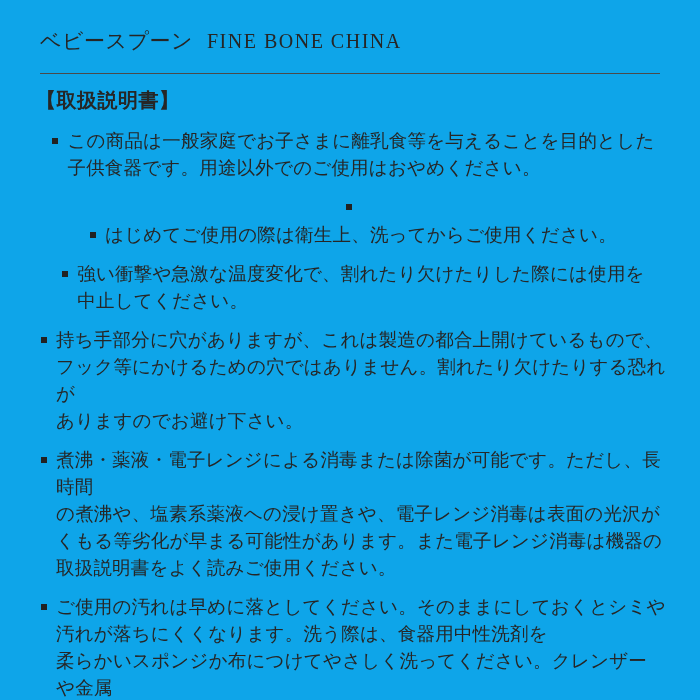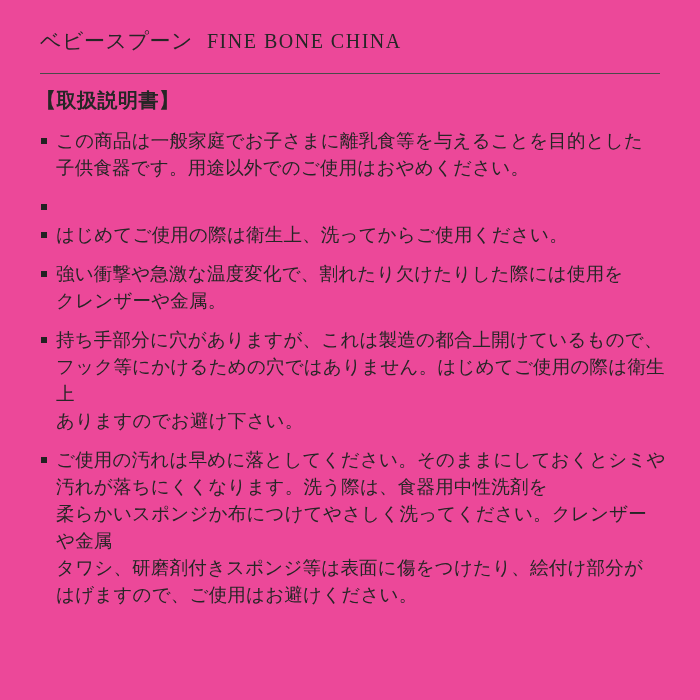--- a/index.html
+++ b/index.html
@@ -6,21 +6,21 @@
     margin: 0;
     padding: 0;
     background: #ffffff;
   }
   .page {
     position: relative;
     width: 700px;
     height: 700px;
     box-sizing: border-box;
     padding: 26px 34px 0 40px;
-    background: #ec4899;
+    background: #0ea5e9;
     color: #262626;
     font-family: "Liberation Serif", "DejaVu Serif", serif;
     overflow: hidden;
   }
   .title-row {
     margin: 0;
     font-size: 21px;
     font-weight: normal;
     line-height: 30px;
     white-space: nowrap;
@@ -50,20 +50,21 @@
     list-style: none;
     margin: 15px 0 0 0;
     padding: 0;
   }
   .instruction-list li {
     display: flex;
     align-items: flex-start;
     margin: 0 0 12px 0;
     font-size: 18.5px;
     line-height: 27px;
+    justify-content: center;
   }
   .bullet-square {
     flex: 0 0 auto;
     width: 6px;
     height: 6px;
     background: #222222;
     margin: 10px 9px 0 1px;
   }
   .instruction-text {
     white-space: pre-line;
@@ -92,27 +93,34 @@
     <li>
       <span class="bullet-square"></span>
     </li>
     <li>
       <span class="bullet-square"></span>
       <span class="instruction-text">はじめてご使用の際は衛生上、洗ってからご使用ください。</span>
     </li>
     <li>
       <span class="bullet-square"></span>
       <span class="instruction-text">強い衝撃や急激な温度変化で、割れたり欠けたりした際には使用を
-クレンザーや金属。</span>
+中止してください。</span>
     </li>
     <li>
       <span class="bullet-square"></span>
       <span class="instruction-text">持ち手部分に穴がありますが、これは製造の都合上開けているもので、
-フック等にかけるための穴ではありません。はじめてご使用の際は衛生上
+フック等にかけるための穴ではありません。割れたり欠けたりする恐れが
 ありますのでお避け下さい。</span>
+    </li>
+    <li>
+      <span class="bullet-square"></span>
+      <span class="instruction-text">煮沸・薬液・電子レンジによる消毒または除菌が可能です。ただし、長時間
+の煮沸や、塩素系薬液への浸け置きや、電子レンジ消毒は表面の光沢が
+くもる等劣化が早まる可能性があります。また電子レンジ消毒は機器の
+取扱説明書をよく読みご使用ください。</span>
     </li>
     <li>
       <span class="bullet-square"></span>
       <span class="instruction-text">ご使用の汚れは早めに落としてください。そのままにしておくとシミや
 汚れが落ちにくくなります。洗う際は、食器用中性洗剤を
 柔らかいスポンジか布につけてやさしく洗ってください。クレンザーや金属
 タワシ、研磨剤付きスポンジ等は表面に傷をつけたり、絵付け部分が
 はげますので、ご使用はお避けください。</span>
     </li>
   </ul>

